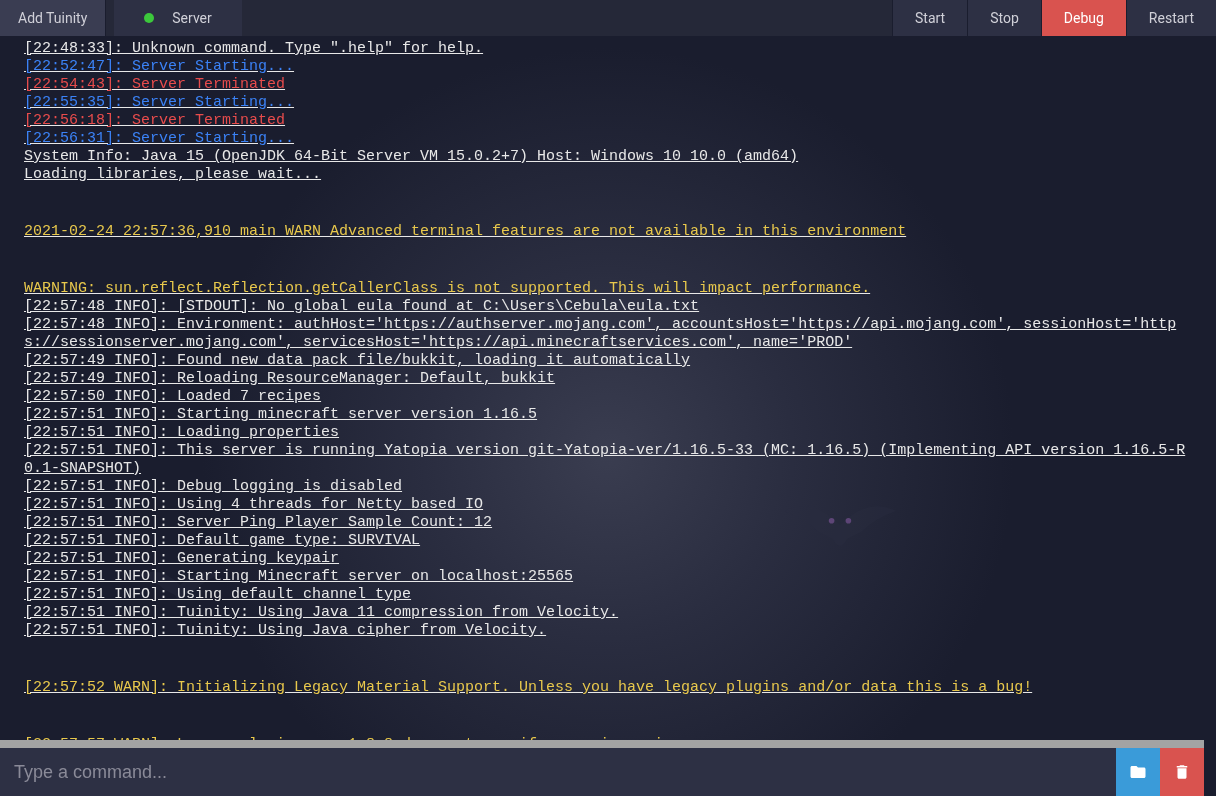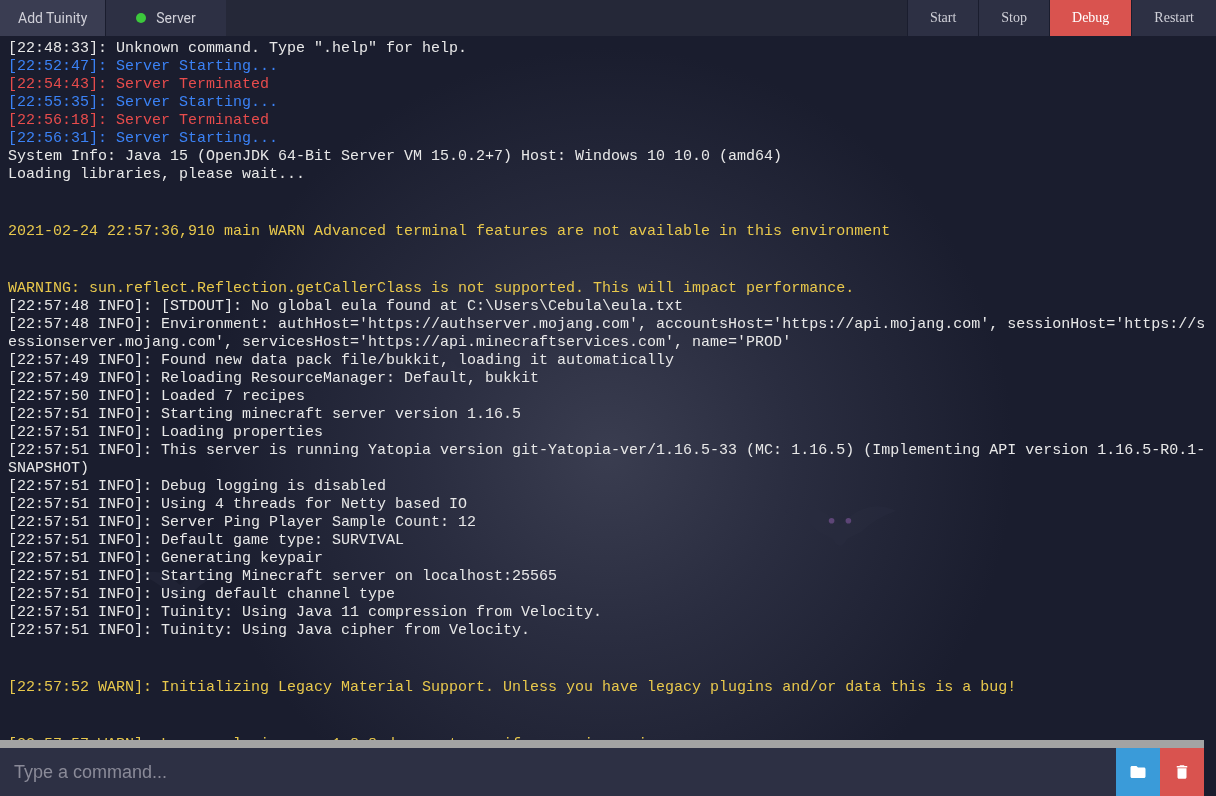--- a/index.html
+++ b/index.html
@@ -39,57 +39,58 @@
   color: #d0d0d8;
   font-size: 14px;
   background: #3a3d52;
   cursor: pointer;
   border-right: 1px solid #1a1d2e;
 }
 .tab-server {
   padding: 0 30px;
   display: flex;
   align-items: center;
-  gap: 10px;
+  gap: 18px;
   color: #d0d0d8;
   font-size: 14px;
   background: #2d3044;
   cursor: pointer;
+  margin-left: 8px;
 }
 .status-dot {
   width: 10px;
   height: 10px;
   border-radius: 50%;
   background: #3cc83c;
 }
 .spacer { flex: 1; }
 .action-btn {
   padding: 0 22px;
   display: flex;
   align-items: center;
   color: #d0d0d8;
   font-size: 14px;
   cursor: pointer;
   background: #2d3044;
   border-left: 1px solid #1a1d2e;
-  font-family: Liberation Serif, serif;
 }
 .action-btn.kill { background: #d9534f; color: #fff; }
 .console {
   position: relative;
   z-index: 5;
-  padding: 4px 8px;
+  padding: 4px 24px;
   font-family: "Consolas", "Courier New", monospace;
   font-size: 15px;
   line-height: 18px;
   color: #e8e8e8;
   white-space: pre-wrap;
   word-break: break-all;
   height: calc(100% - 36px - 44px);
   overflow: hidden;
+  text-decoration: underline;
 }
 .console .line { display: block; }
 .c-white { color: #e8e8e8; }
 .c-green { color: #3b82f6; }
 .c-red { color: #e84c4c; }
 .c-yellow { color: #e8c84c; margin-top: 39px; }
 .bottombar {
   position: absolute;
   bottom: 0;
   left: 0;

